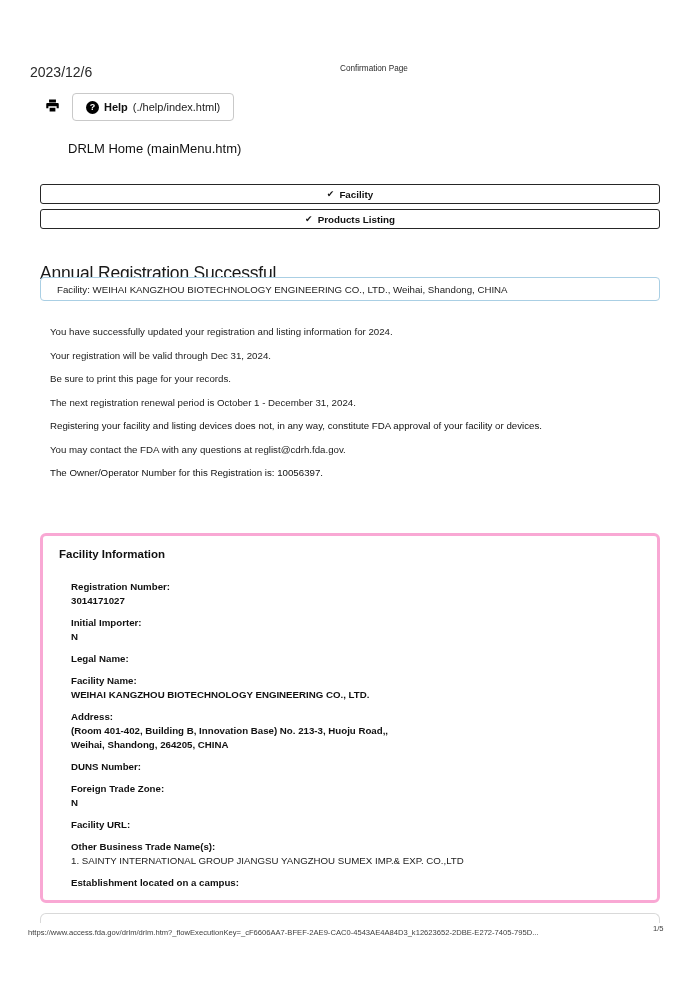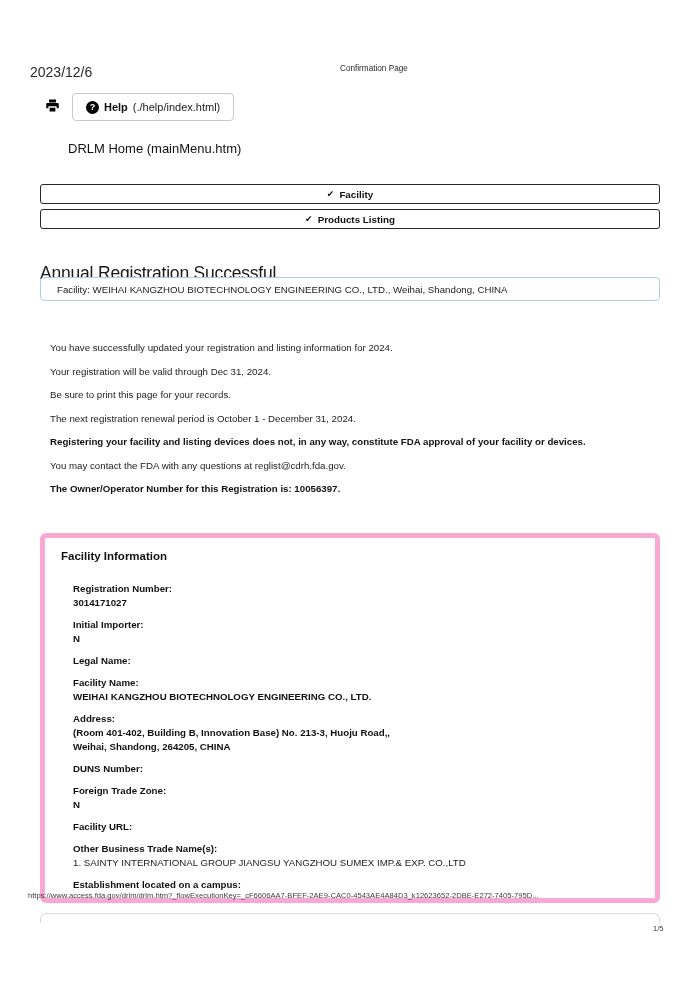--- a/index.html
+++ b/index.html
@@ -23,36 +23,36 @@
          display:flex; align-items:center; justify-content:center; background:#fff; cursor:pointer; }
   .bar-1 { top:184px; } .bar-2 { top:209px; }
   .bar .check { font-family:"DejaVu Sans",sans-serif; font-size:9px; margin-right:5px; color:#111; }
   .bar .bar-label { font-size:9.8px; font-weight:bold; color:#111; }
 
   .h1 { position:absolute; left:40px; top:244px; font-size:17.5px; font-weight:400; color:#1a1a1a; letter-spacing:-0.2px;margin-top:19px; }
 
   .fac-strip { position:absolute; left:40px; top:277px; width:620px; height:24px; border:1px solid #aacfe4;
                border-radius:4px; background:#fff; display:flex; align-items:center; padding-left:16px; font-size:9.7px; color:#1b1b1b; }
 
-  .messages { position:absolute; left:50px; top:325px; width:600px;margin-top:16px; }
+  .messages { position:absolute; left:50px; top:325px; width:600px; }
   .messages p.msg { font-size:9.7px; line-height:14px; margin:0 0 9.5px 0; color:#1b1b1b; }
-  .messages p.msg.b { font-weight:bold; color:#111; }
+  .messages p.msg.b { font-weight:normal; color:#111; }
 
-  .card { position:absolute; left:40px; top:533px; width:620px; height:370px; border:5px solid #f9a8d4;
+  .card { position:absolute; left:40px; top:533px; width:620px; height:370px; border:3px solid #f9a8d4;
           border-radius:6px; background:#fff; padding:11px 16px 0 16px; }
   .card-title { font-size:11.5px; font-weight:bold; color:#111; line-height:14px; margin-bottom:19px; }
   .field { margin:2px 0 8px 12px; }
   .flabel { font-size:9.7px; font-weight:bold; color:#111; line-height:14px; }
   .fvalue { font-size:9.7px; font-weight:bold; color:#111; line-height:14px; }
   .fvalue.regular { font-weight:400; color:#1b1b1b; }
 
   .card-next { position:absolute; left:40px; top:913px; width:620px; height:10px; border:1px solid #d9d9d9;
                border-bottom:none; border-radius:6px 6px 0 0; background:#fff; }
 
-  .pf-url { position:absolute; left:28px; top:891px; font-size:7.6px; color:#3c3c3c; white-space:nowrap; }
+  .pf-url { position:absolute; left:28px; top:928px; font-size:7.6px; color:#3c3c3c; white-space:nowrap; }
   .pf-page { position:absolute; left:653px; top:924px; font-size:7.6px; color:#3c3c3c; }
 </style>
 </head>
 <body>
 
 <div class="page">
 
   <div class="ph-date">2023/12/6</div>
   <div class="ph-title">Confirmation Page</div>
 

